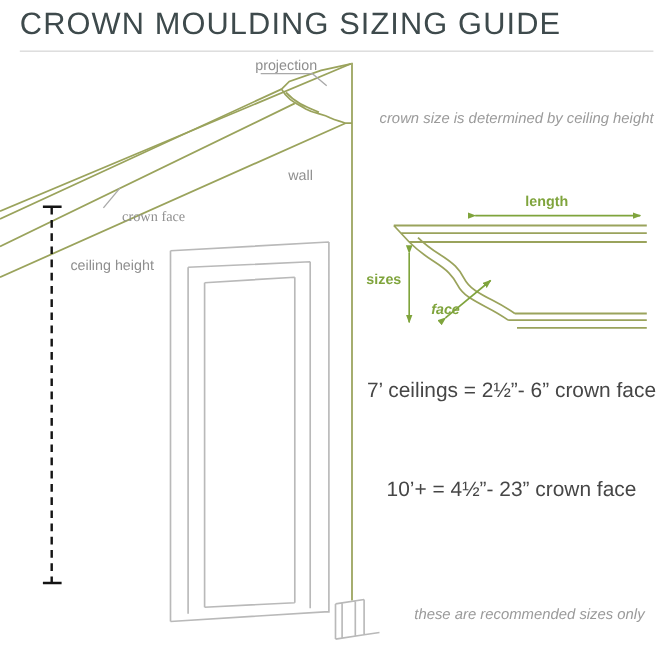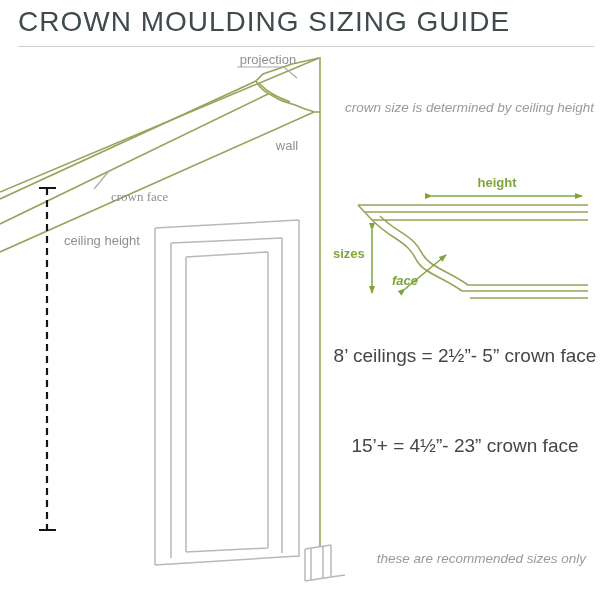--- a/index.html
+++ b/index.html
@@ -48,28 +48,28 @@
     </g>
 
     <g>
       <path class="olive" d="M358,205 L588,205 M364,212 L588,212 M372,220 L588,220 M358,205 L372,220 M372,220 C388,236 398,238 408,248 C418,258 414,262 426,270 C438,278 448,281 462,291 M380,216 C394,230 404,232 414,242 C424,252 420,256 432,264 C444,272 454,275 468,285 M462,291 L588,291 M470,298 L588,298 M468,285 L588,285"></path>
       <path class="garrow" marker-start="url(#ah)" marker-end="url(#ah)" d="M432,196 L582,196"></path>
       <path class="garrow" marker-start="url(#ah)" marker-end="url(#ah)" d="M372,230 L372,293"></path>
       <path class="garrow" marker-start="url(#ah)" marker-end="url(#ah)" d="M405,289 L446,255"></path>
     </g>
   </svg>
 
-  <div class="lbl" style="left:232px;top:52px;width:72px;text-align:center;">projection</div>
-  <div class="lbl" style="left:262px;top:138px;width:50px;text-align:center;">wall</div>
+  <div class="lbl" style="left:232px;top:52px;width:72px;text-align:left;">projection</div>
+  <div class="lbl" style="left:262px;top:152px;width:50px;text-align:left;">wall</div>
   <div class="lbl" style="left:111px;top:189px;font-family:Liberation Serif, serif;">crown face</div>
   <div class="lbl" style="left:64px;top:233px;">ceiling height</div>
 
-  <div class="lbl green" style="left:462px;top:175px;width:70px;text-align:center;">height</div>
+  <div class="lbl green" style="left:462px;top:175px;width:70px;text-align:center;">length</div>
   <div class="lbl green" style="left:333px;top:246px;">sizes</div>
   <div class="lbl green" style="left:392px;top:273px;font-style:italic;">face</div>
 
   <div class="note" style="left:330px;top:551px;width:256px;text-align:right;">these are recommended sizes only</div>
   <div class="note" style="left:345px;top:100px;">crown size is determined by ceiling height</div>
 
-  <div class="size-line" style="top:345px;">8’ ceilings = 2½”- 5” crown face</div>
-  <div class="size-line" style="top:435px;">15’+ = 4½”- 23” crown face</div>
+  <div class="size-line" style="top:345px;">7’ ceilings = 2½”- 6” crown face</div>
+  <div class="size-line" style="top:435px;">10’+ = 4½”- 23” crown face</div>
 
 </div>
 
 </body></html>

